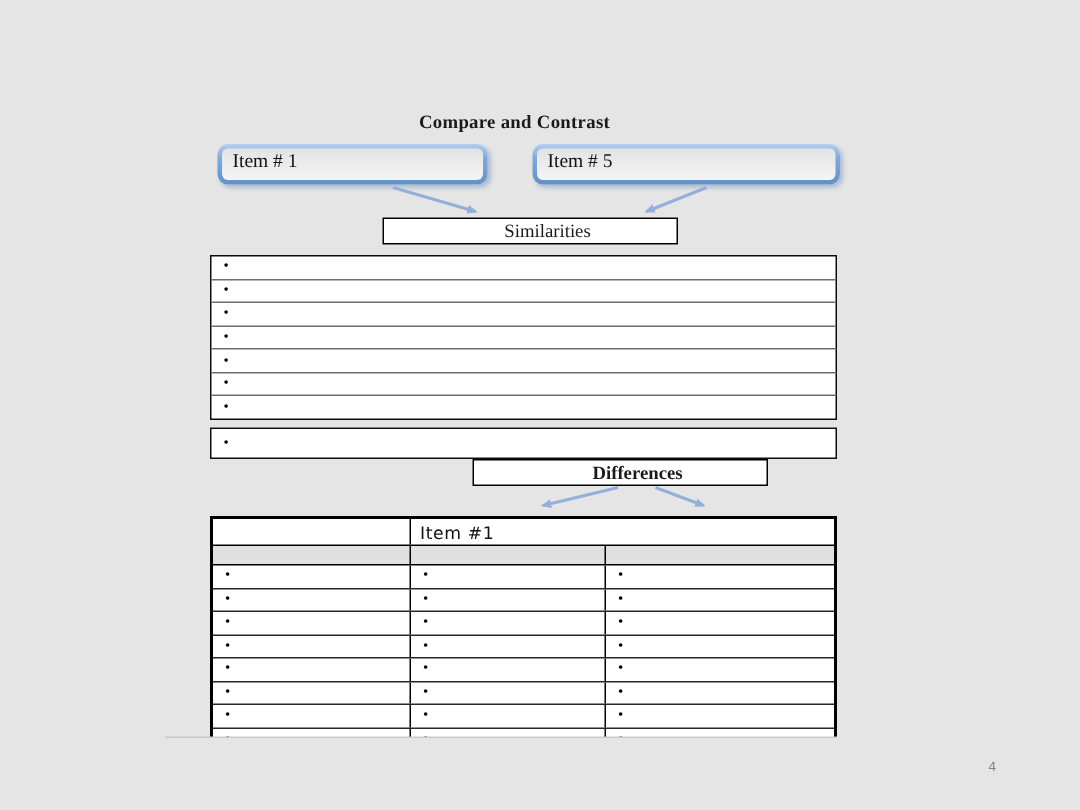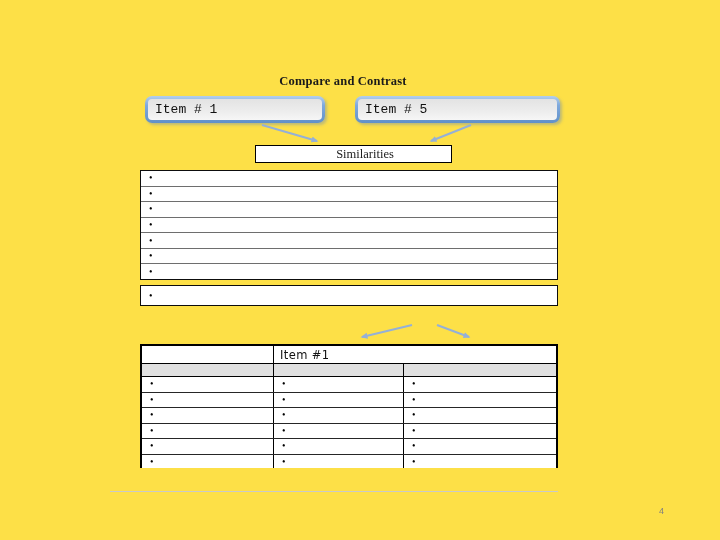--- a/index.html
+++ b/index.html
@@ -1,35 +1,35 @@
 <!DOCTYPE html>
 <html><head>
 <meta charset="utf-8">
 <style>
   * { margin:0; padding:0; box-sizing:border-box; }
   html,body { width:720px; height:540px; background:#ffffff; }
   .page {
-    position:relative; width:720px; height:540px; background:#fde047;
+    position:relative; width:720px; height:540px; background:#e5e5e5;
     font-family:"Liberation Serif", serif; color:#1a1a1a; overflow:hidden;
   }
   .title {
     position:absolute; left:233px; top:74px; width:220px;
     text-align:center; font-size:12.5px; font-weight:bold; letter-spacing:0.2px;
   }
   
   .item-box {
     position:absolute; height:27px; border-radius:7px; padding:3px;
     background:linear-gradient(180deg,#b3cfee 0%,#7fa9dc 35%,#6191c9 100%);
     box-shadow:2px 2px 3px rgba(110,140,180,0.45);
   }
   .item-box .inner {
     width:100%; height:100%; border-radius:4px;
     background:linear-gradient(180deg,#e3e3e3 0%,#ededed 60%,#f6f6f6 100%);
-    display:flex; align-items:center; padding-left:7px;
-    font-size:13px; color:#111;font-family:Liberation Mono, monospace;
+    display:flex; padding-left:7px;
+    font-size:13px; color:#111;
   }
   .item1 { left:145px; top:96px; width:180px; }
   .item2 { left:355px; top:96px; width:205px; }
 
   .arrows { position:absolute; left:0; top:0; width:720px; height:540px; pointer-events:none; }
 
   .label-box {
     position:absolute; width:197px; height:18px;
     border:1.5px solid #000; background:#fff;
     display:flex; align-items:center; justify-content:center;
@@ -47,21 +47,21 @@
   .sim-row { flex:1; border-bottom:1px solid #6e6e6e; display:flex; align-items:center; }
   .sim-row:last-child { border-bottom:none; }
   .bullet { font-size:10px; color:#000; padding-left:8px; line-height:10px; }
 
   .sim-extra {
     position:absolute; left:140px; top:285px; width:418px; height:21px;
     border:1.5px solid #0d0d0d; background:#fff; display:flex; align-items:center;
   }
 
   .diff-table {
-    position:absolute; left:140px; top:344px; width:418px; height:124px;
+    position:absolute; left:140px; top:344px; width:418px; height:148px;
     border:2px solid #000; border-bottom:none; background:#fff; overflow:hidden;
   }
   .d-row { display:flex; width:100%; }
   .d-row .cell { border-right:1px solid #000; }
   .d-row .cell:last-child { border-right:none; }
   .c1 { width:132px; } .c2 { width:130px; } .c3 { flex:1; }
   .d-header { height:18px; border-bottom:1.5px solid #000; }
   .d-header .cell {
     font-family:"DejaVu Sans", sans-serif; font-size:11.5px; letter-spacing:0.4px;
     display:flex; align-items:center; padding-left:6px; color:#111;
@@ -135,20 +135,23 @@
       </div>
       <div class="sim-row">
         <span class="bullet">•</span>
       </div>
     </div>
 
   <div class="sim-extra">
     <span class="bullet">•</span>
   </div>
 
+  <div class="label-box diff-label">
+    <span>Differences</span>
+  </div>
 
   <div class="diff-table">
     <div class="d-row d-header">
       <div class="cell c1"></div>
       <div class="cell c2">Item #1</div>
     </div>
     <div class="d-row d-shaded">
       <div class="cell c1"></div>
       <div class="cell c2"></div>
       <div class="cell c3"></div>

